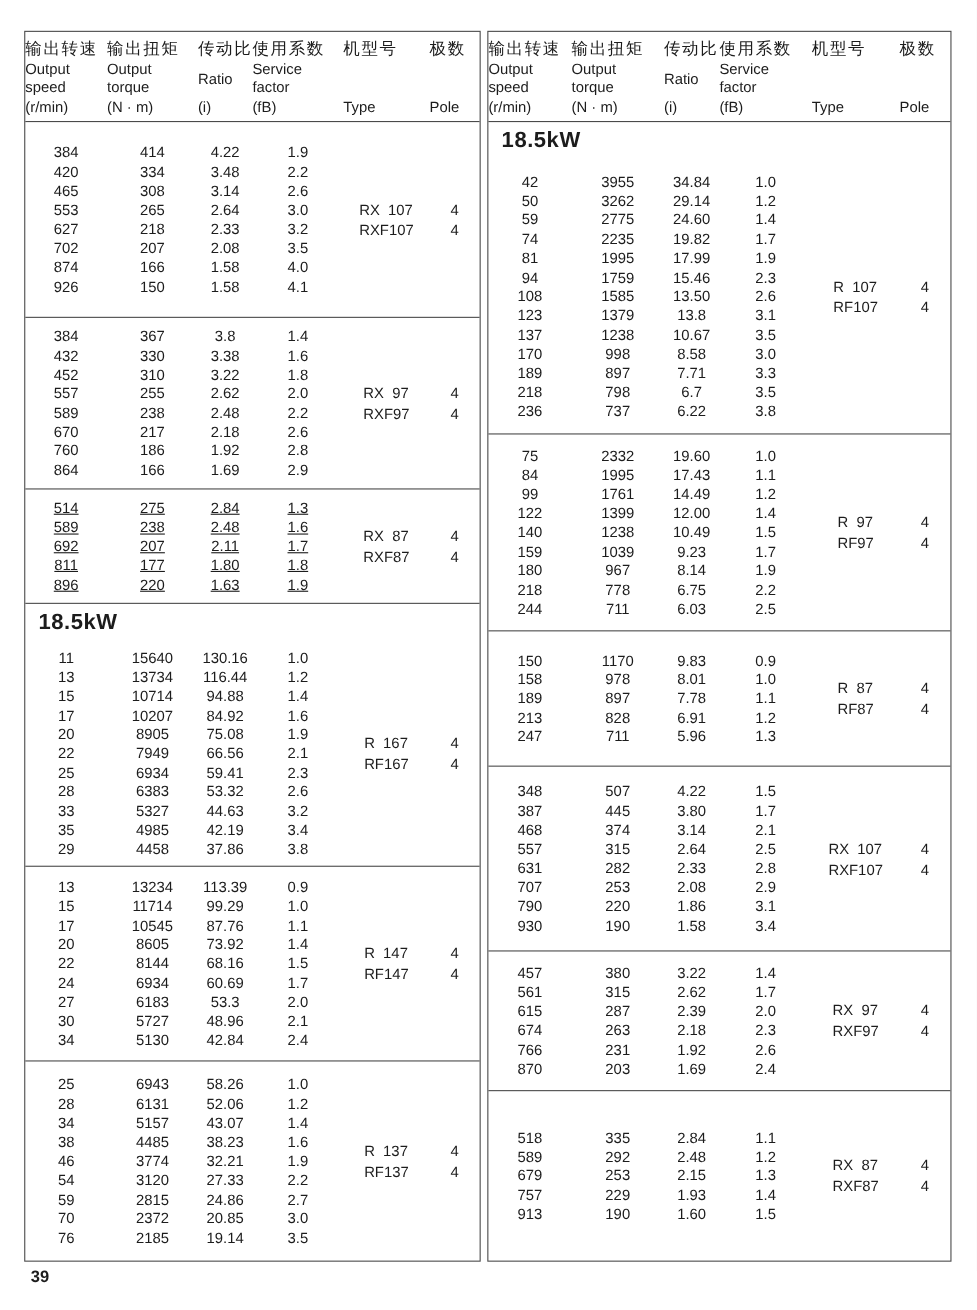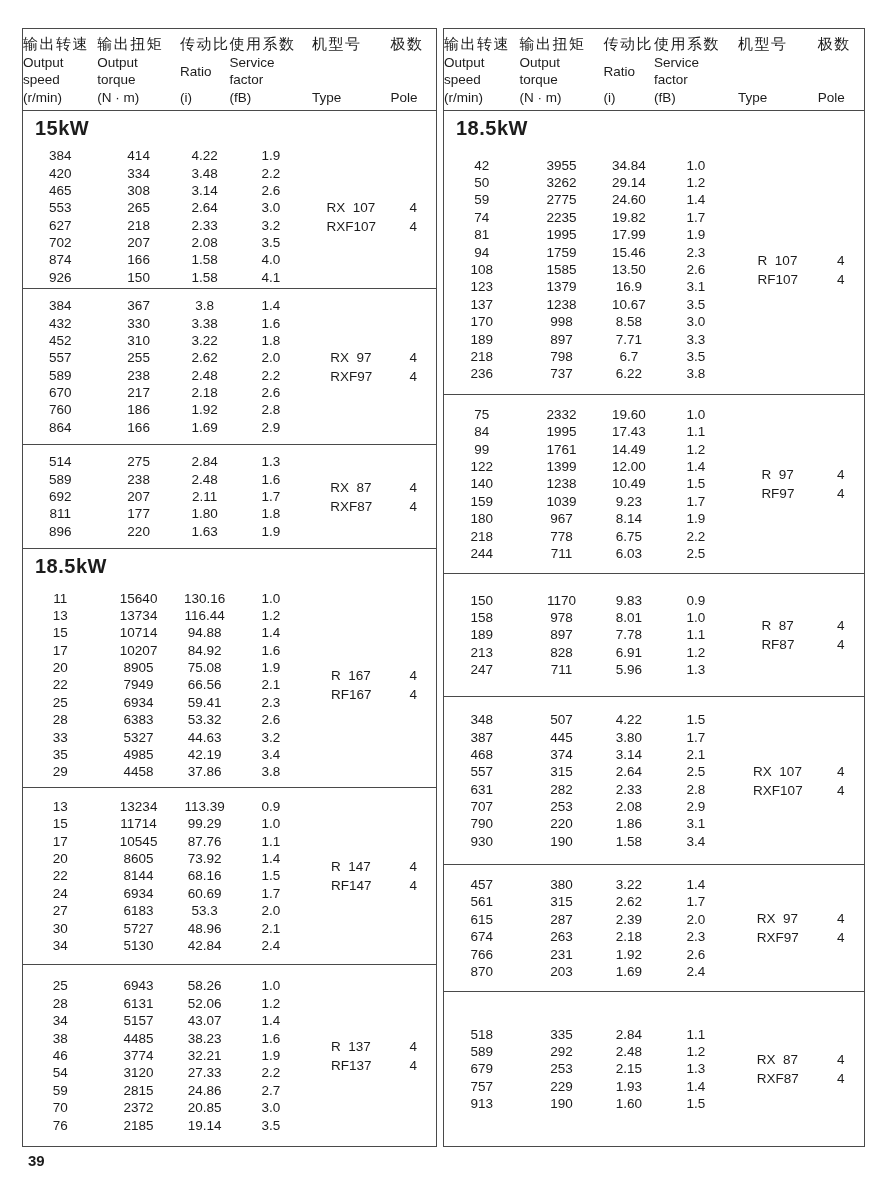--- a/index.html
+++ b/index.html
@@ -71,21 +71,20 @@
         <div class="hcell">
           <div class="hzh">机型号</div>
           <div class="hbottom">Type</div>
         </div>
         <div class="hcell">
           <div class="hzh">极数</div>
           <div class="hbottom">Pole</div>
         </div>
       </div>
       <div class="block" style="height: 177px;">
-        <div class="sec-title">15kW</div>
         <div class="rows">
           <div class="row grid6">
             <div class="cell">384</div>
             <div class="cell">414</div>
             <div class="cell">4.22</div>
             <div class="cell">1.9</div>
           </div>
           <div class="row grid6">
             <div class="cell">420</div>
             <div class="cell">334</div>
@@ -189,21 +188,21 @@
           </div>
           <div class="overlay grid6">
             <div class="tcell"><div class="tline">RX  97</div><div class="tline">RXF97</div></div>
             <div class="pcell">
               <div class="pline">4</div>
               <div class="pline">4</div>
             </div>
           </div>
         </div>
       </div>
-      <div class="block" style="height: 104px;">
+      <div class="block" style="height: 104px; text-decoration: underline;">
         <div class="rows">
           <div class="row grid6">
             <div class="cell">514</div>
             <div class="cell">275</div>
             <div class="cell">2.84</div>
             <div class="cell">1.3</div>
           </div>
           <div class="row grid6">
             <div class="cell">589</div>
             <div class="cell">238</div>
@@ -521,21 +520,21 @@
           </div>
           <div class="row grid6">
             <div class="cell">108</div>
             <div class="cell">1585</div>
             <div class="cell">13.50</div>
             <div class="cell">2.6</div>
           </div>
           <div class="row grid6">
             <div class="cell">123</div>
             <div class="cell">1379</div>
-            <div class="cell">16.9</div>
+            <div class="cell">13.8</div>
             <div class="cell">3.1</div>
           </div>
           <div class="row grid6">
             <div class="cell">137</div>
             <div class="cell">1238</div>
             <div class="cell">10.67</div>
             <div class="cell">3.5</div>
           </div>
           <div class="row grid6">
             <div class="cell">170</div>

